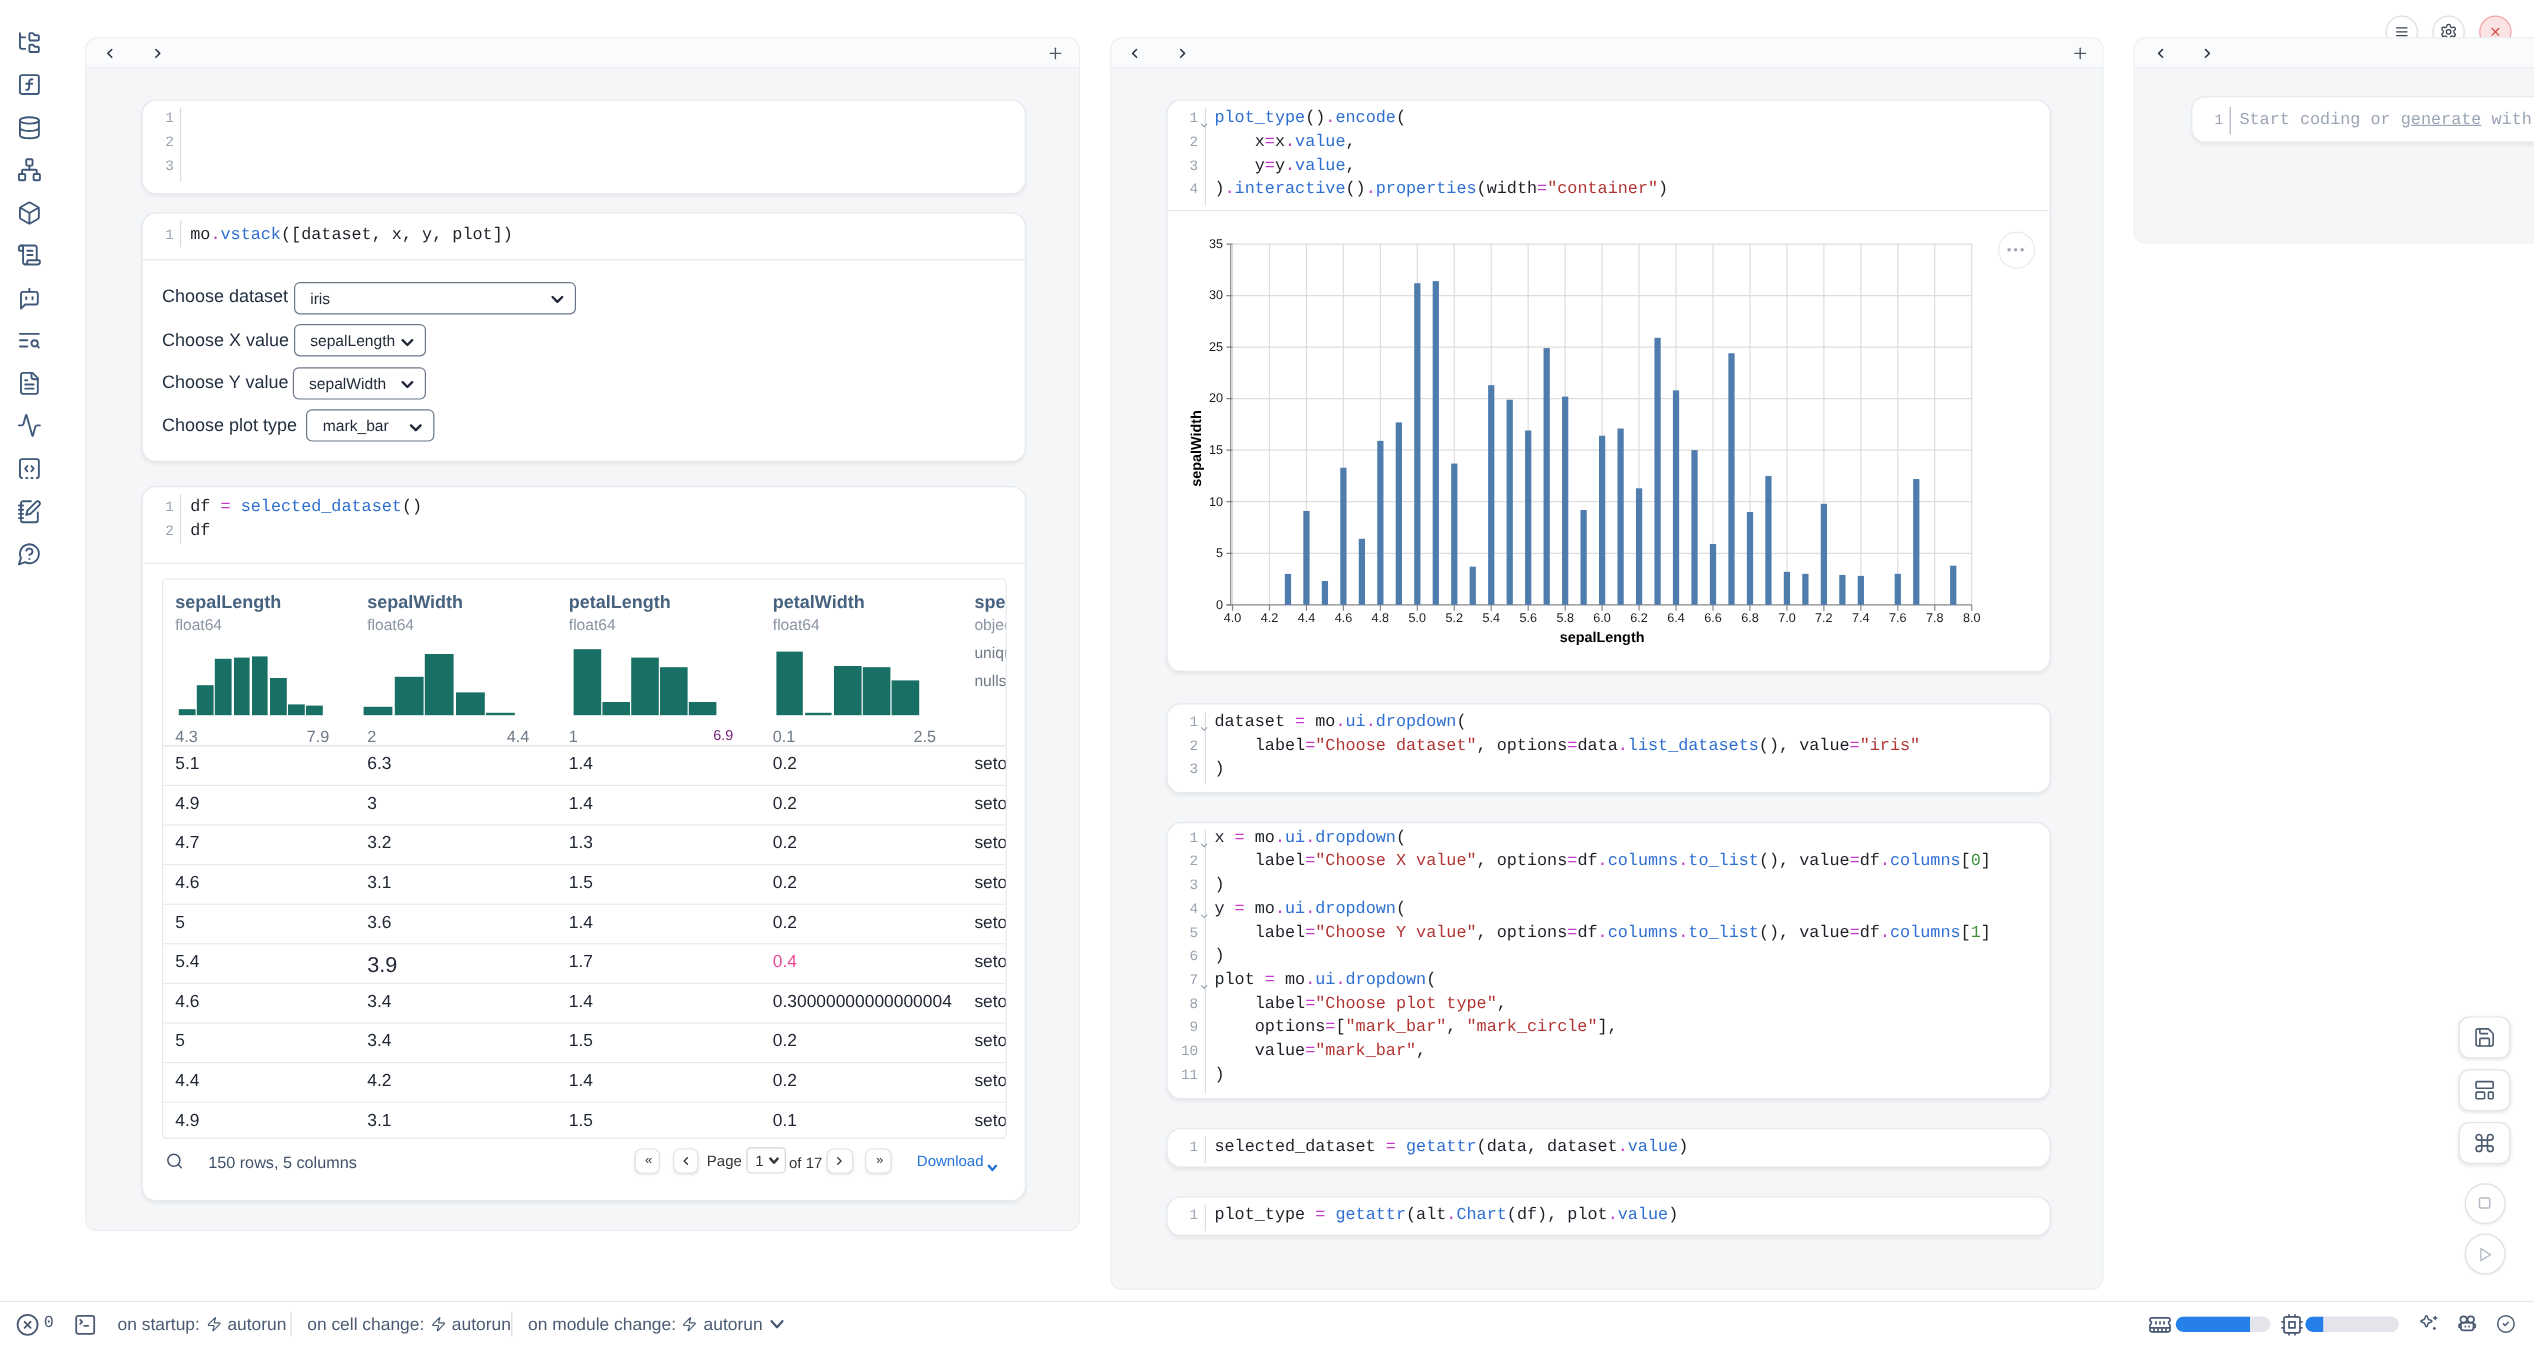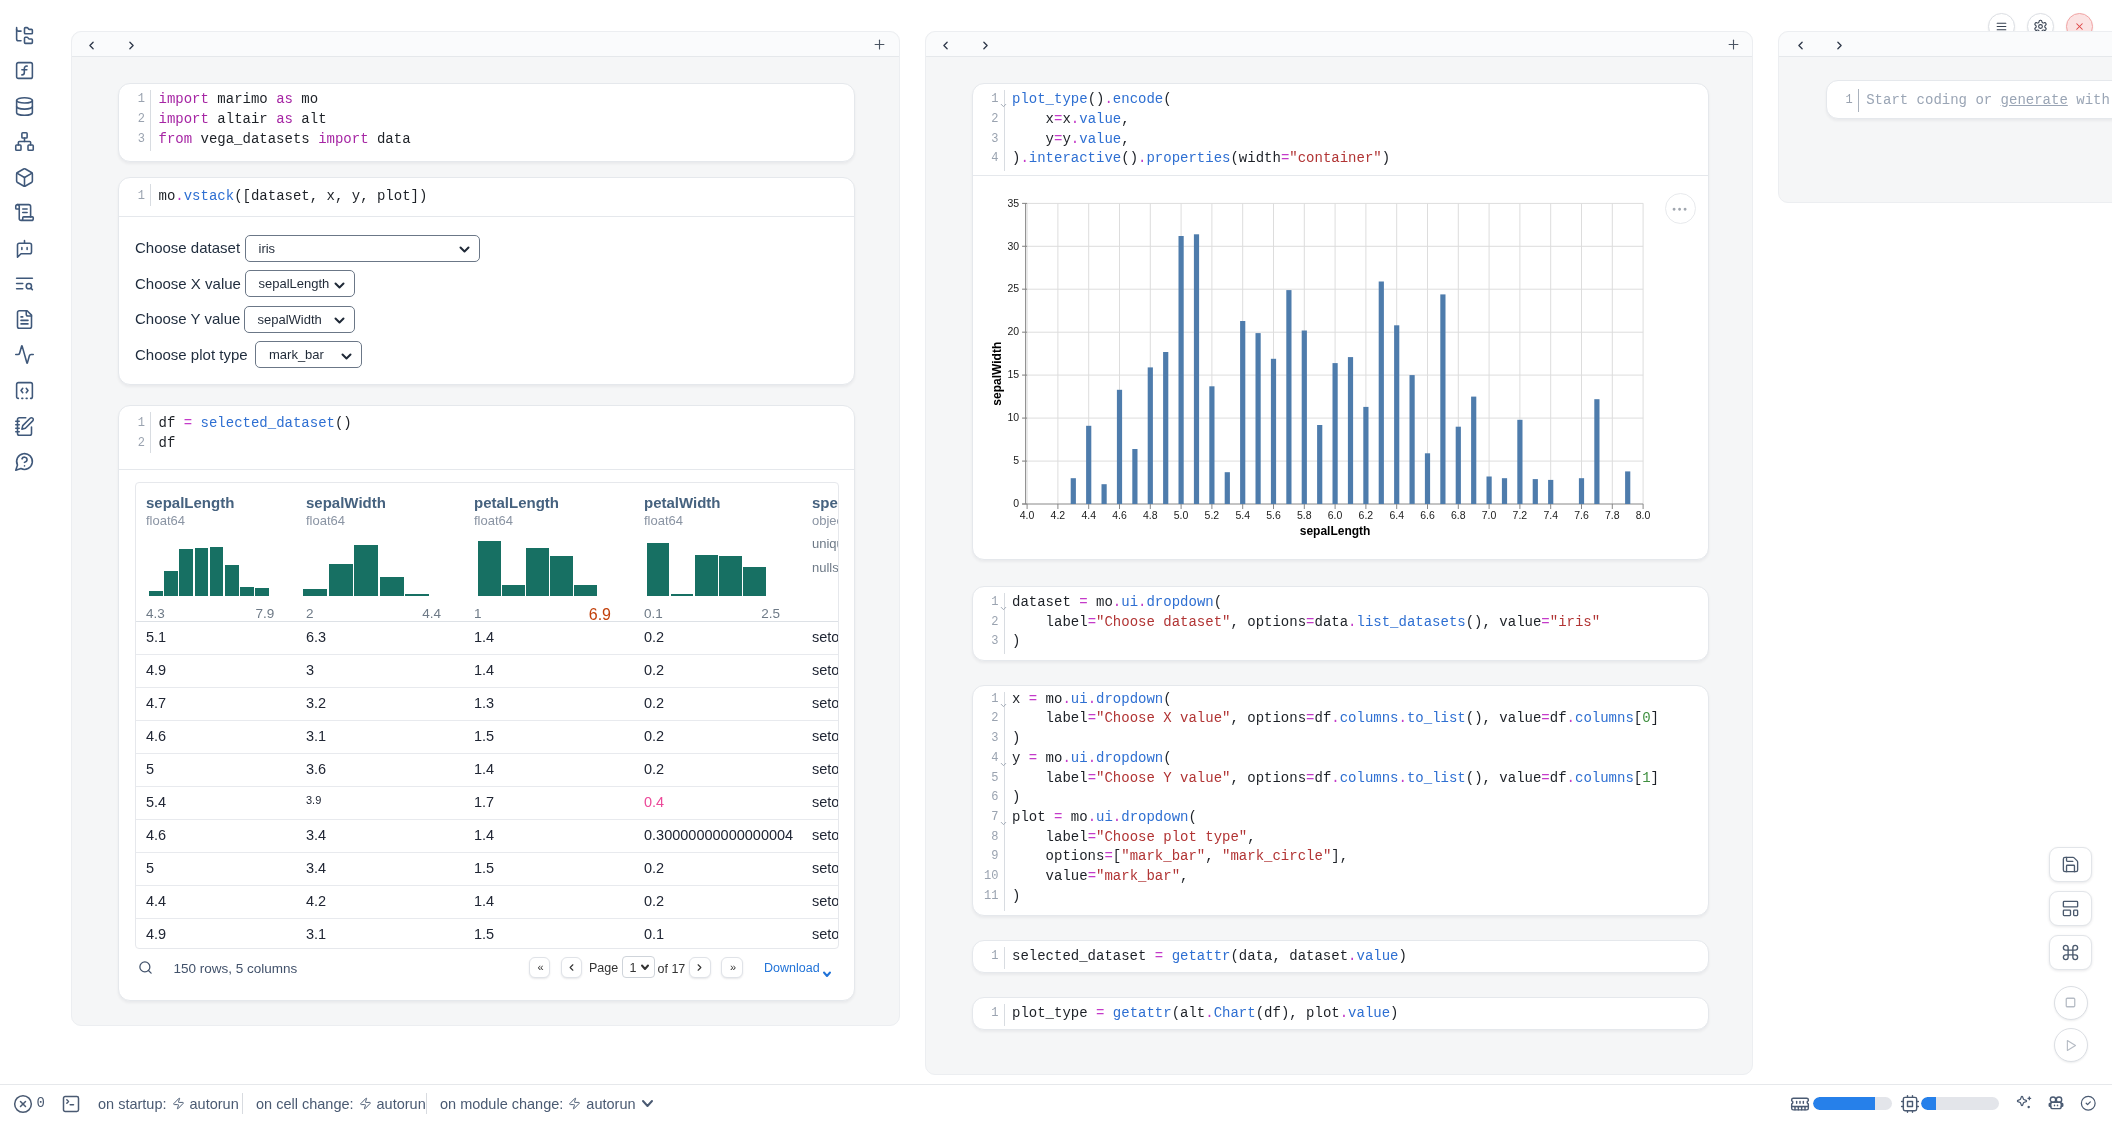--- a/index.html
+++ b/index.html
@@ -129,23 +129,20 @@
         <path d="m9 18 6-6-6-6"></path>
       </svg></div>
     <div class="abs" style="left:800.2px;top:5px"><svg width="15" height="15" viewBox="0 0 24 24" fill="none" stroke="#4b5563" stroke-width="1.8" stroke-linecap="round" stroke-linejoin="round">
         <path d="M5 12h14"></path>
         <path d="M12 5v14"></path>
       </svg></div>
     <div class="cell" style="left:46px;top:50.5px;width:737px;height:79.5px">
       <div class="nums" style="top:6.7px">1
 2
 3</div>
-      <div class="codeb" style="top:6.7px"><span class="k">import</span> marimo <span class="k">as</span> mo
-<span class="k">import</span> altair <span class="k">as</span> alt
-<span class="k">from</span> vega_datasets <span class="k">import</span> data</div>
       <div class="vsep" style="top:6px;height:61px"></div>
     </div>
     <div class="cell" style="left:46px;top:144.5px;width:737px;height:208.5px">
       <div class="nums" style="top:9.2px">1</div>
       <div class="codeb" style="top:9.2px">mo<span class="o">.</span><span class="f">vstack</span>([dataset, x, y, plot])</div>
       <div class="vsep" style="top:6px;height:22px"></div>
       <div class="abs" style="left:0;right:0;top:38px;border-top:1px solid #e5e8ec"></div>
       <div class="lbl" style="left:16px;top:61.5px">Choose dataset</div>
       <div class="sel" style="left:125.5px;top:57.0px;width:235px">
         <span>iris</span>
@@ -214,21 +211,21 @@
         <div class="hb" style="left:510.5px;top:60.0px;width:22.7px;height:53.0px"></div>
         <div class="hb" style="left:534.7px;top:111.0px;width:22.7px;height:2.0px"></div>
         <div class="hb" style="left:558.9px;top:72.0px;width:22.7px;height:41.0px"></div>
         <div class="hb" style="left:583.1px;top:73.0px;width:22.7px;height:40.0px"></div>
         <div class="hb" style="left:607.3px;top:84.0px;width:22.7px;height:29.0px"></div>
         <div class="abs" style="left:10px;top:122.5px;font-size:13.5px;color:#6e7a87">4.3</div>
         <div class="abs" style="left:113px;top:122.5px;font-size:13.5px;color:#6e7a87;width:32px;text-align:center">7.9</div>
         <div class="abs" style="left:170px;top:122.5px;font-size:13.5px;color:#6e7a87">2</div>
         <div class="abs" style="left:273px;top:122.5px;font-size:13.5px;color:#6e7a87;width:32px;text-align:right">4.4</div>
         <div class="abs" style="left:338px;top:122.5px;font-size:13.5px;color:#6e7a87">1</div>
-        <div class="abs" style="left:443px;top:122.5px;font-size:16px;color:#c2410c;width:32px;text-align:right">6.9</div>
+        <div class="abs" style="left:443px;top:122.5px;font-size:12px;color:#701a75;width:32px;text-align:right">6.9</div>
         <div class="abs" style="left:508px;top:122.5px;font-size:13.5px;color:#6e7a87">0.1</div>
         <div class="abs" style="left:612px;top:122.5px;font-size:13.5px;color:#6e7a87;width:32px;text-align:right">2.5</div>
         <div class="abs" style="left:676px;top:53px;font-size:13px;color:#6e7a87;white-space:nowrap">unique</div>
         <div class="abs" style="left:676px;top:77px;font-size:13px;color:#6e7a87;white-space:nowrap">nulls:</div>
         <div class="abs" style="left:0;right:0;top:137.5px;border-top:1px solid #dde1e6"></div>
         <div class="abs" style="left:10px;top:145.5px;font-size:14.5px;color:#202634;white-space:nowrap">5.1</div>
         <div class="abs" style="left:170px;top:145.5px;font-size:14.5px;color:#202634;white-space:nowrap">6.3</div>
         <div class="abs" style="left:338px;top:145.5px;font-size:14.5px;color:#202634;white-space:nowrap">1.4</div>
         <div class="abs" style="left:508px;top:145.5px;font-size:14.5px;color:#202634;white-space:nowrap">0.2</div>
         <div class="abs" style="left:676px;top:145.5px;font-size:14.5px;color:#202634;white-space:nowrap">setosa</div>
@@ -251,21 +248,21 @@
         <div class="abs" style="left:508px;top:244.5px;font-size:14.5px;color:#202634;white-space:nowrap">0.2</div>
         <div class="abs" style="left:676px;top:244.5px;font-size:14.5px;color:#202634;white-space:nowrap">setosa</div>
         <div class="abs" style="left:0;right:0;top:269.5px;border-top:1px solid #e8eaee"></div>
         <div class="abs" style="left:10px;top:277.5px;font-size:14.5px;color:#202634;white-space:nowrap">5</div>
         <div class="abs" style="left:170px;top:277.5px;font-size:14.5px;color:#202634;white-space:nowrap">3.6</div>
         <div class="abs" style="left:338px;top:277.5px;font-size:14.5px;color:#202634;white-space:nowrap">1.4</div>
         <div class="abs" style="left:508px;top:277.5px;font-size:14.5px;color:#202634;white-space:nowrap">0.2</div>
         <div class="abs" style="left:676px;top:277.5px;font-size:14.5px;color:#202634;white-space:nowrap">setosa</div>
         <div class="abs" style="left:0;right:0;top:302.5px;border-top:1px solid #e8eaee"></div>
         <div class="abs" style="left:10px;top:310.5px;font-size:14.5px;color:#202634;white-space:nowrap">5.4</div>
-        <div class="abs" style="left:170px;top:310.5px;font-size:11px;color:#202634;white-space:nowrap">3.9</div>
+        <div class="abs" style="left:170px;top:310.5px;font-size:18px;color:#202634;white-space:nowrap">3.9</div>
         <div class="abs" style="left:338px;top:310.5px;font-size:14.5px;color:#202634;white-space:nowrap">1.7</div>
         <div class="abs" style="left:508px;top:310.5px;font-size:14.5px;color:#ec4899;white-space:nowrap">0.4</div>
         <div class="abs" style="left:676px;top:310.5px;font-size:14.5px;color:#202634;white-space:nowrap">setosa</div>
         <div class="abs" style="left:0;right:0;top:335.5px;border-top:1px solid #e8eaee"></div>
         <div class="abs" style="left:10px;top:343.5px;font-size:14.5px;color:#202634;white-space:nowrap">4.6</div>
         <div class="abs" style="left:170px;top:343.5px;font-size:14.5px;color:#202634;white-space:nowrap">3.4</div>
         <div class="abs" style="left:338px;top:343.5px;font-size:14.5px;color:#202634;white-space:nowrap">1.4</div>
         <div class="abs" style="left:508px;top:343.5px;font-size:14.5px;color:#202634;white-space:nowrap">0.30000000000000004</div>
         <div class="abs" style="left:676px;top:343.5px;font-size:14.5px;color:#202634;white-space:nowrap">setosa</div>
         <div class="abs" style="left:0;right:0;top:368.5px;border-top:1px solid #e8eaee"></div>

